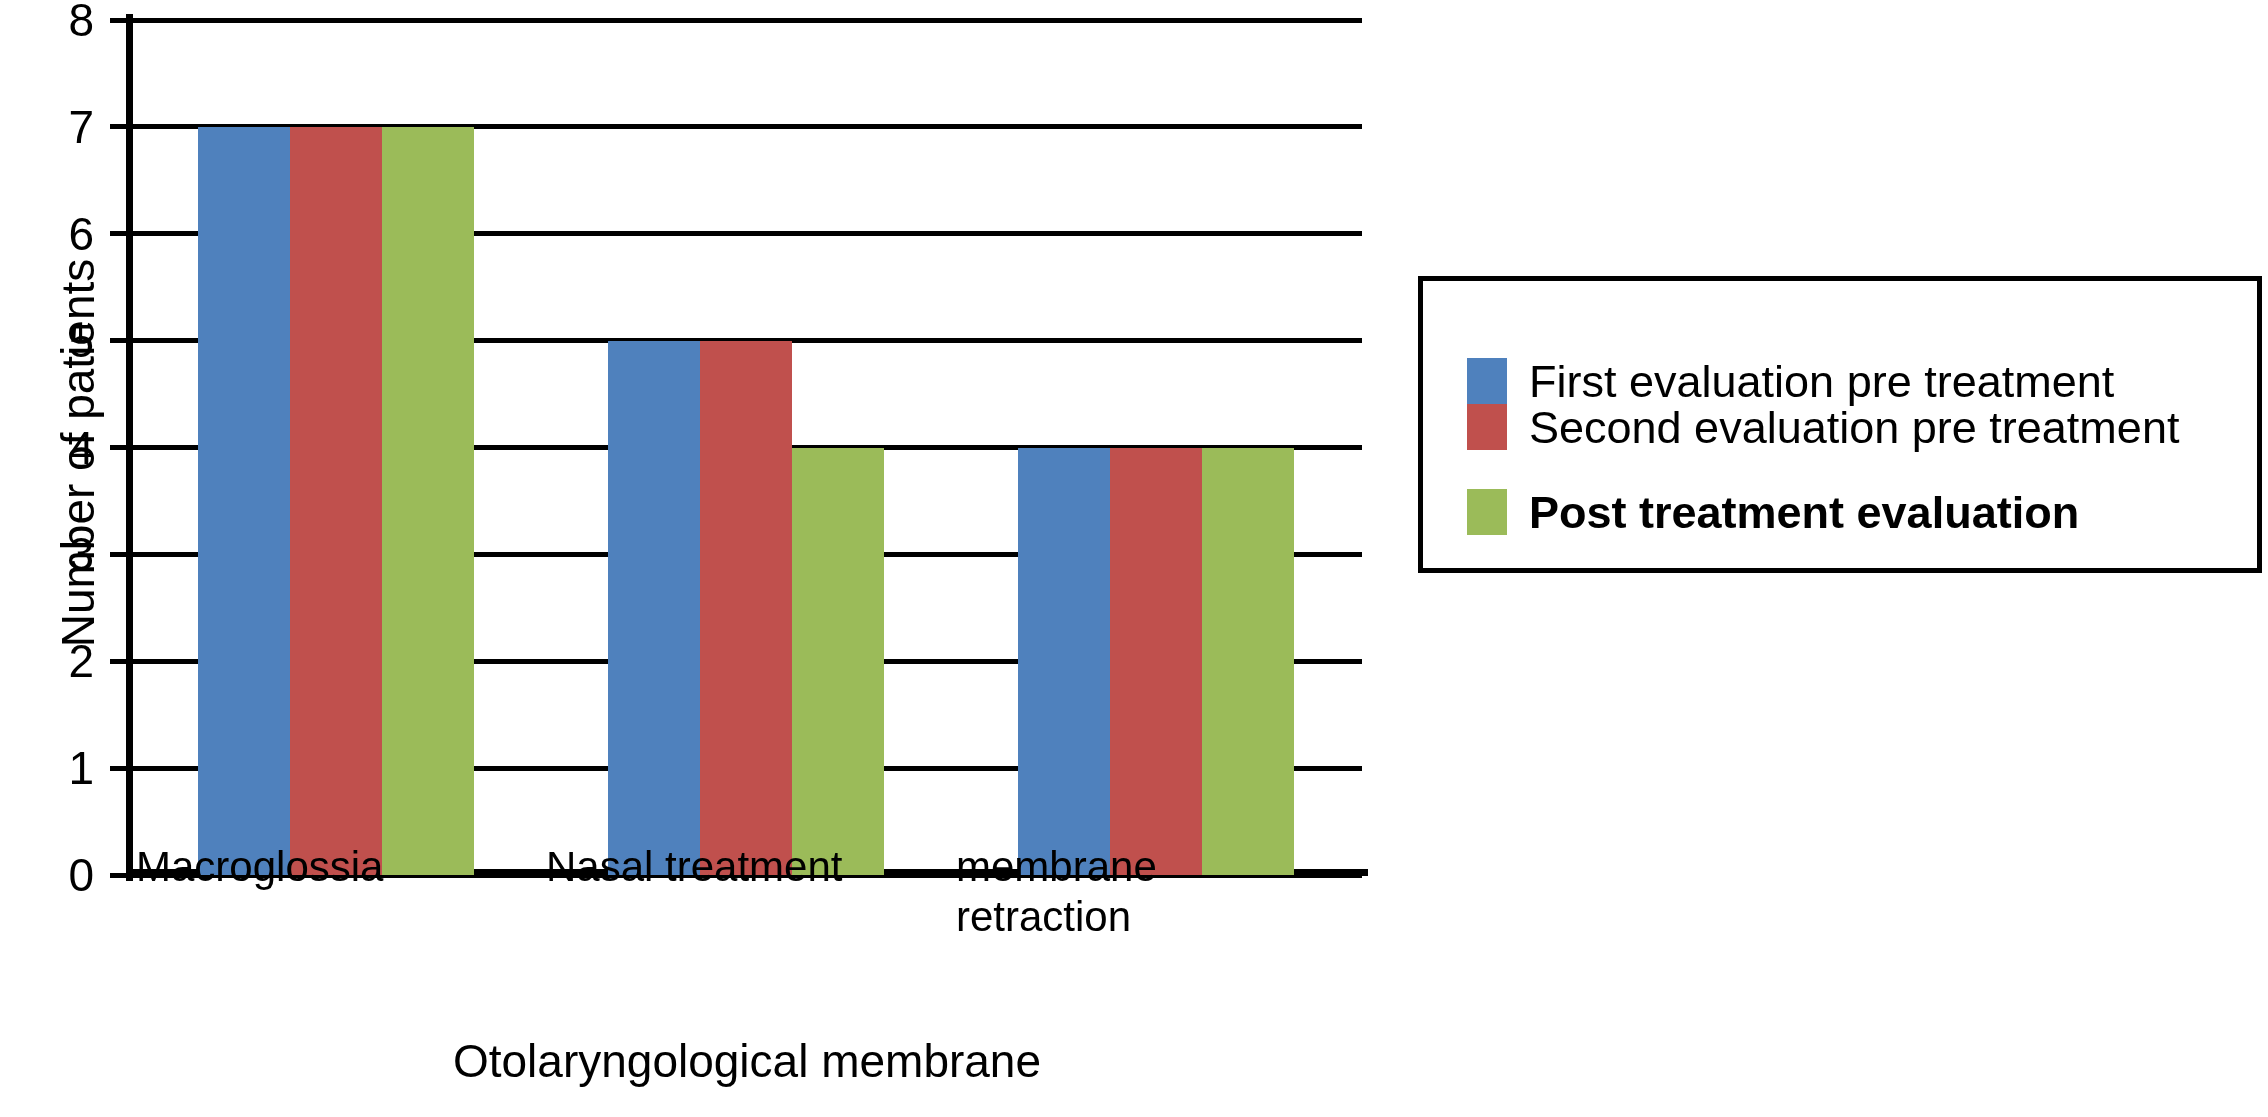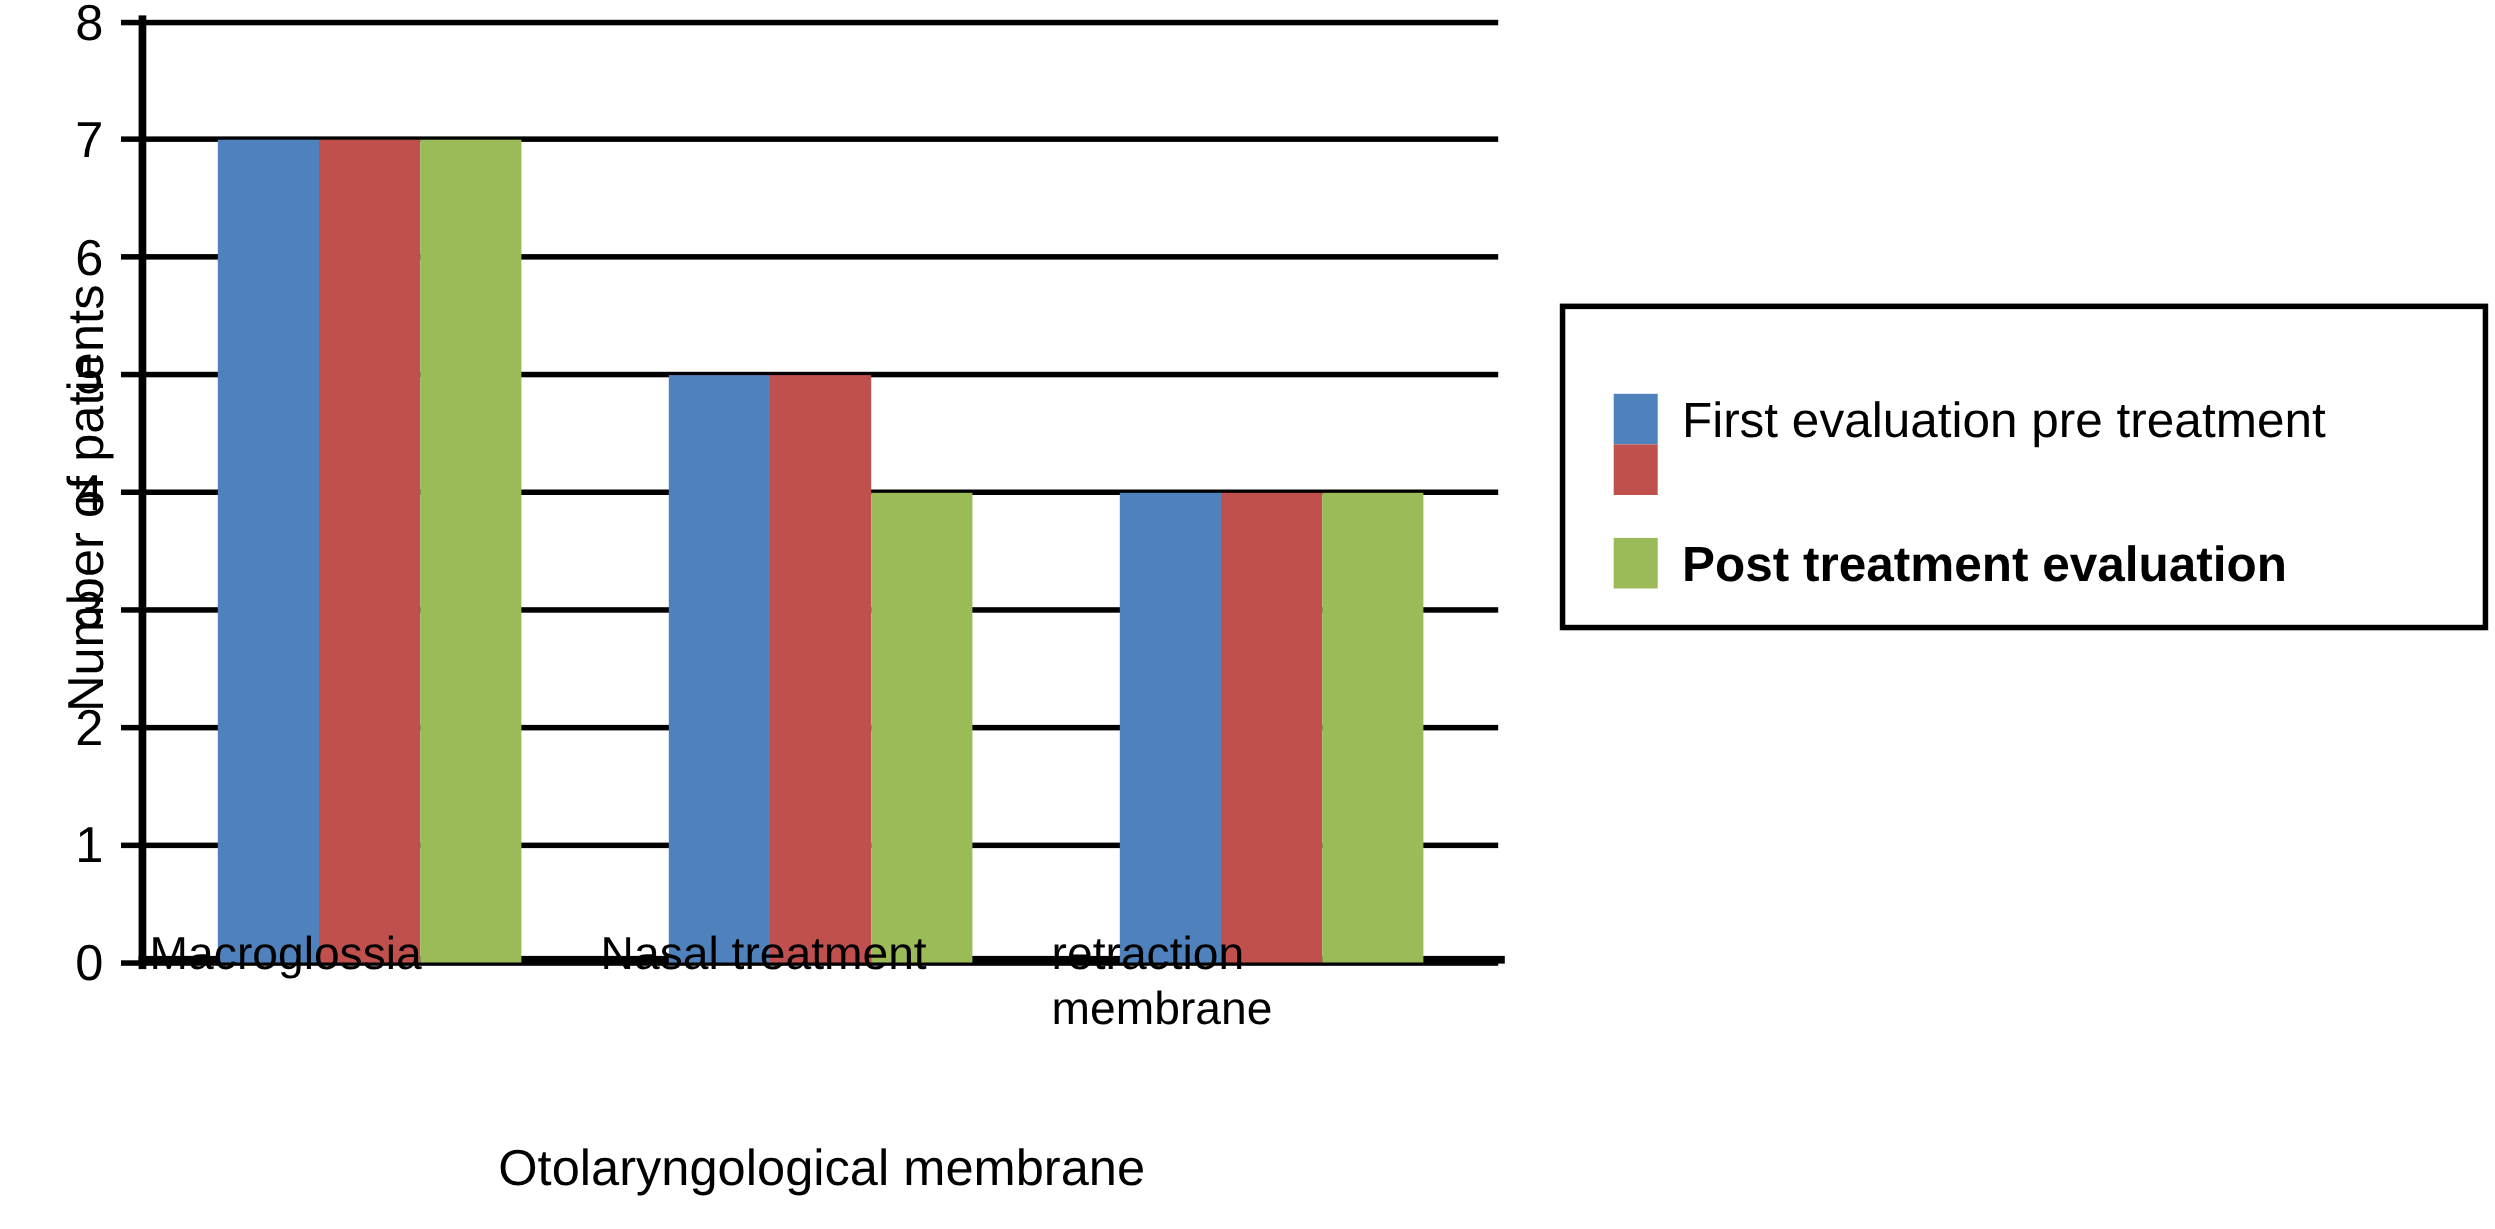--- a/index.html
+++ b/index.html
@@ -203,35 +203,36 @@
   </div>
 
   <div id="cat-labels">
       <div class="cat-label" style="left: 136px; width: 400px;">
         <div>Macroglossia</div>
       </div>
       <div class="cat-label" style="left: 546px; width: 400px;">
         <div>Nasal treatment</div>
       </div>
       <div class="cat-label" style="left: 956px; width: 400px;">
+        <div>membrane</div>
         <div>retraction</div>
-        <div>membrane</div>
       </div>
     </div>
 
   <div class="x-axis-title">Otolaryngological membrane</div>
 
   <div class="legend-box">
     <div id="legend-items">
         <div class="legend-item" style="top: 38px; margin-top: 39px;">
           <span class="legend-swatch" style="background: rgb(79, 129, 189);"></span>
           <span class="legend-text">First evaluation pre treatment</span>
         </div>
         <div class="legend-item" style="top: 123px;">
           <span class="legend-swatch" style="background: rgb(192, 80, 77);"></span>
+          <span class="legend-text">Second evaluation pre treatment</span>
         </div>
         <div class="legend-item" style="top: 208px; font-weight: bold;">
           <span class="legend-swatch" style="background: rgb(155, 187, 89);"></span>
           <span class="legend-text">Post treatment evaluation</span>
         </div>
       </div>
   </div>
 
 </div>
 

